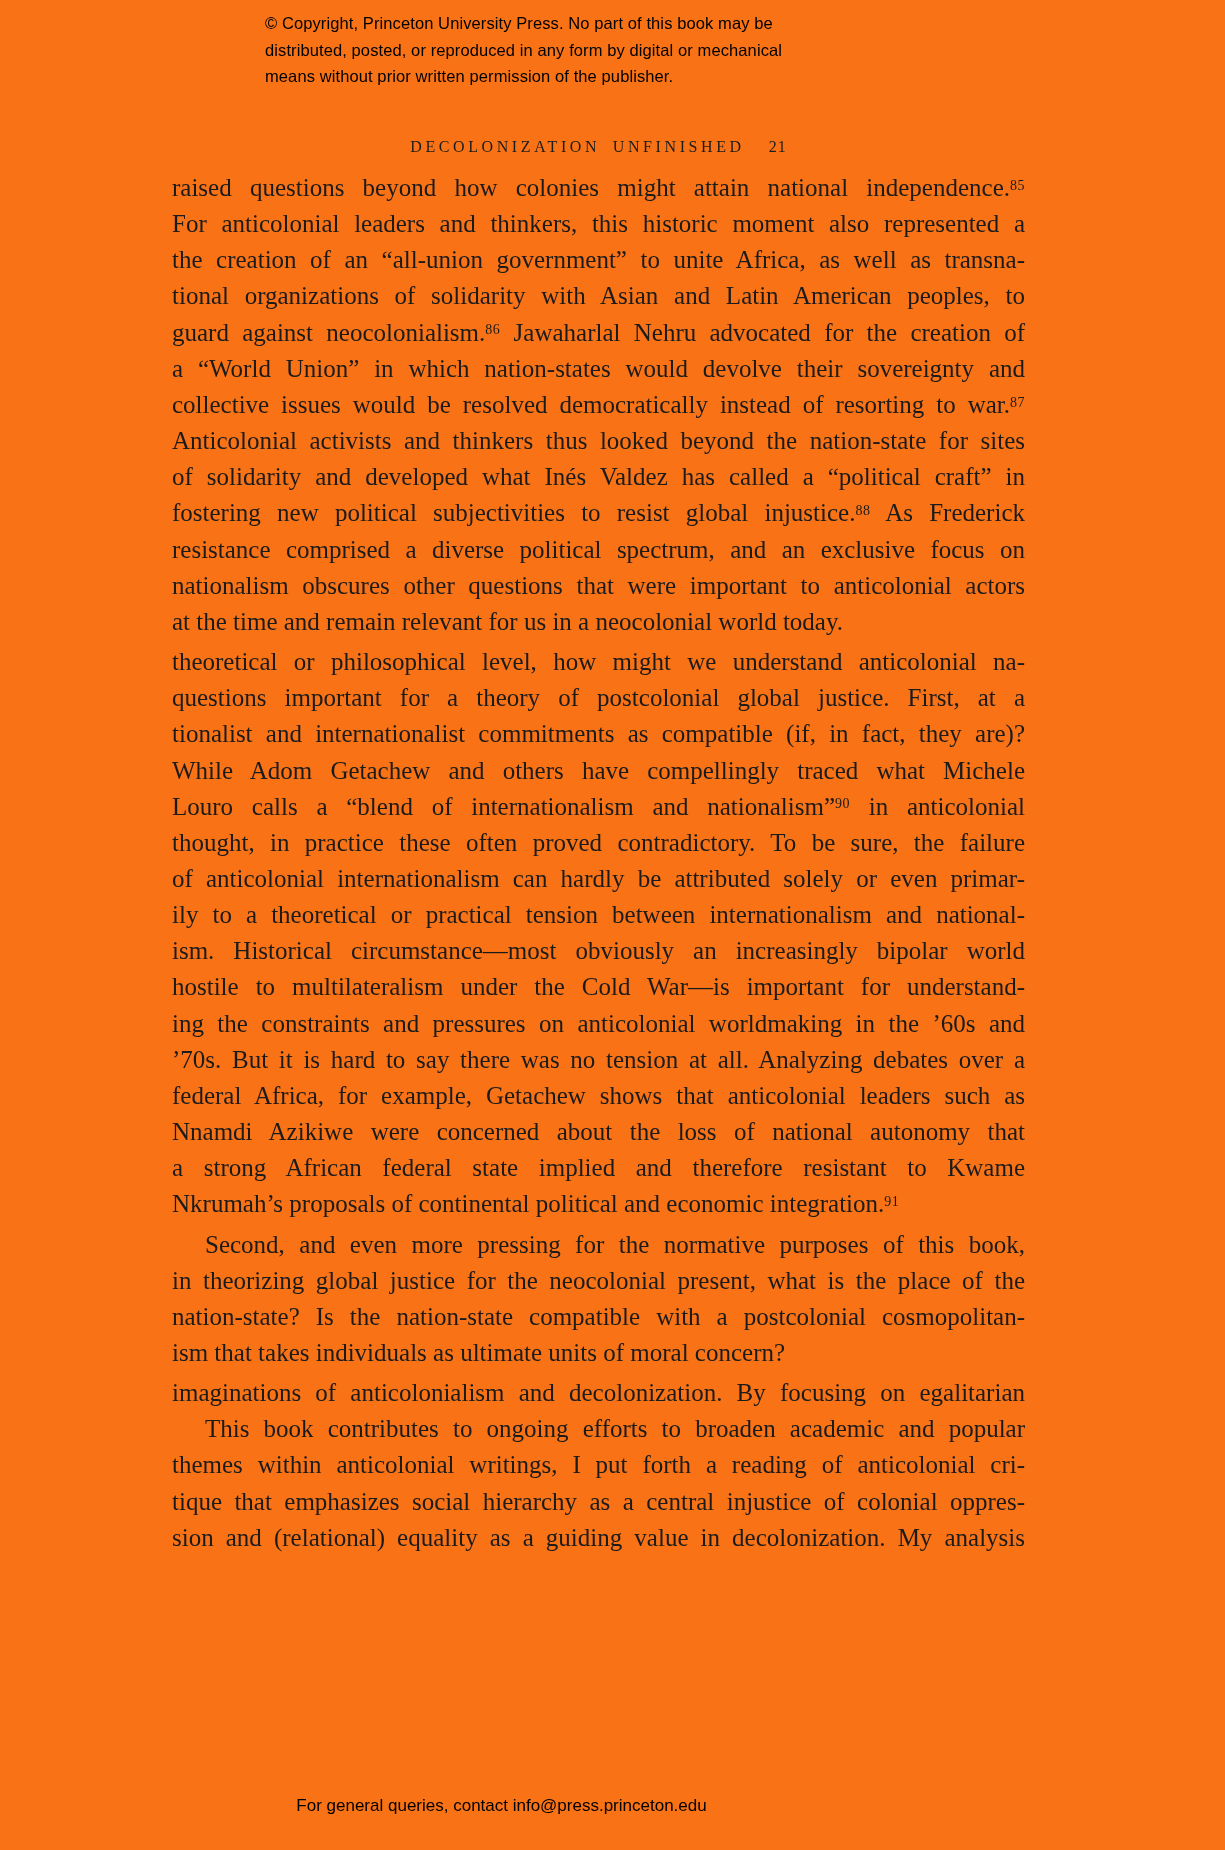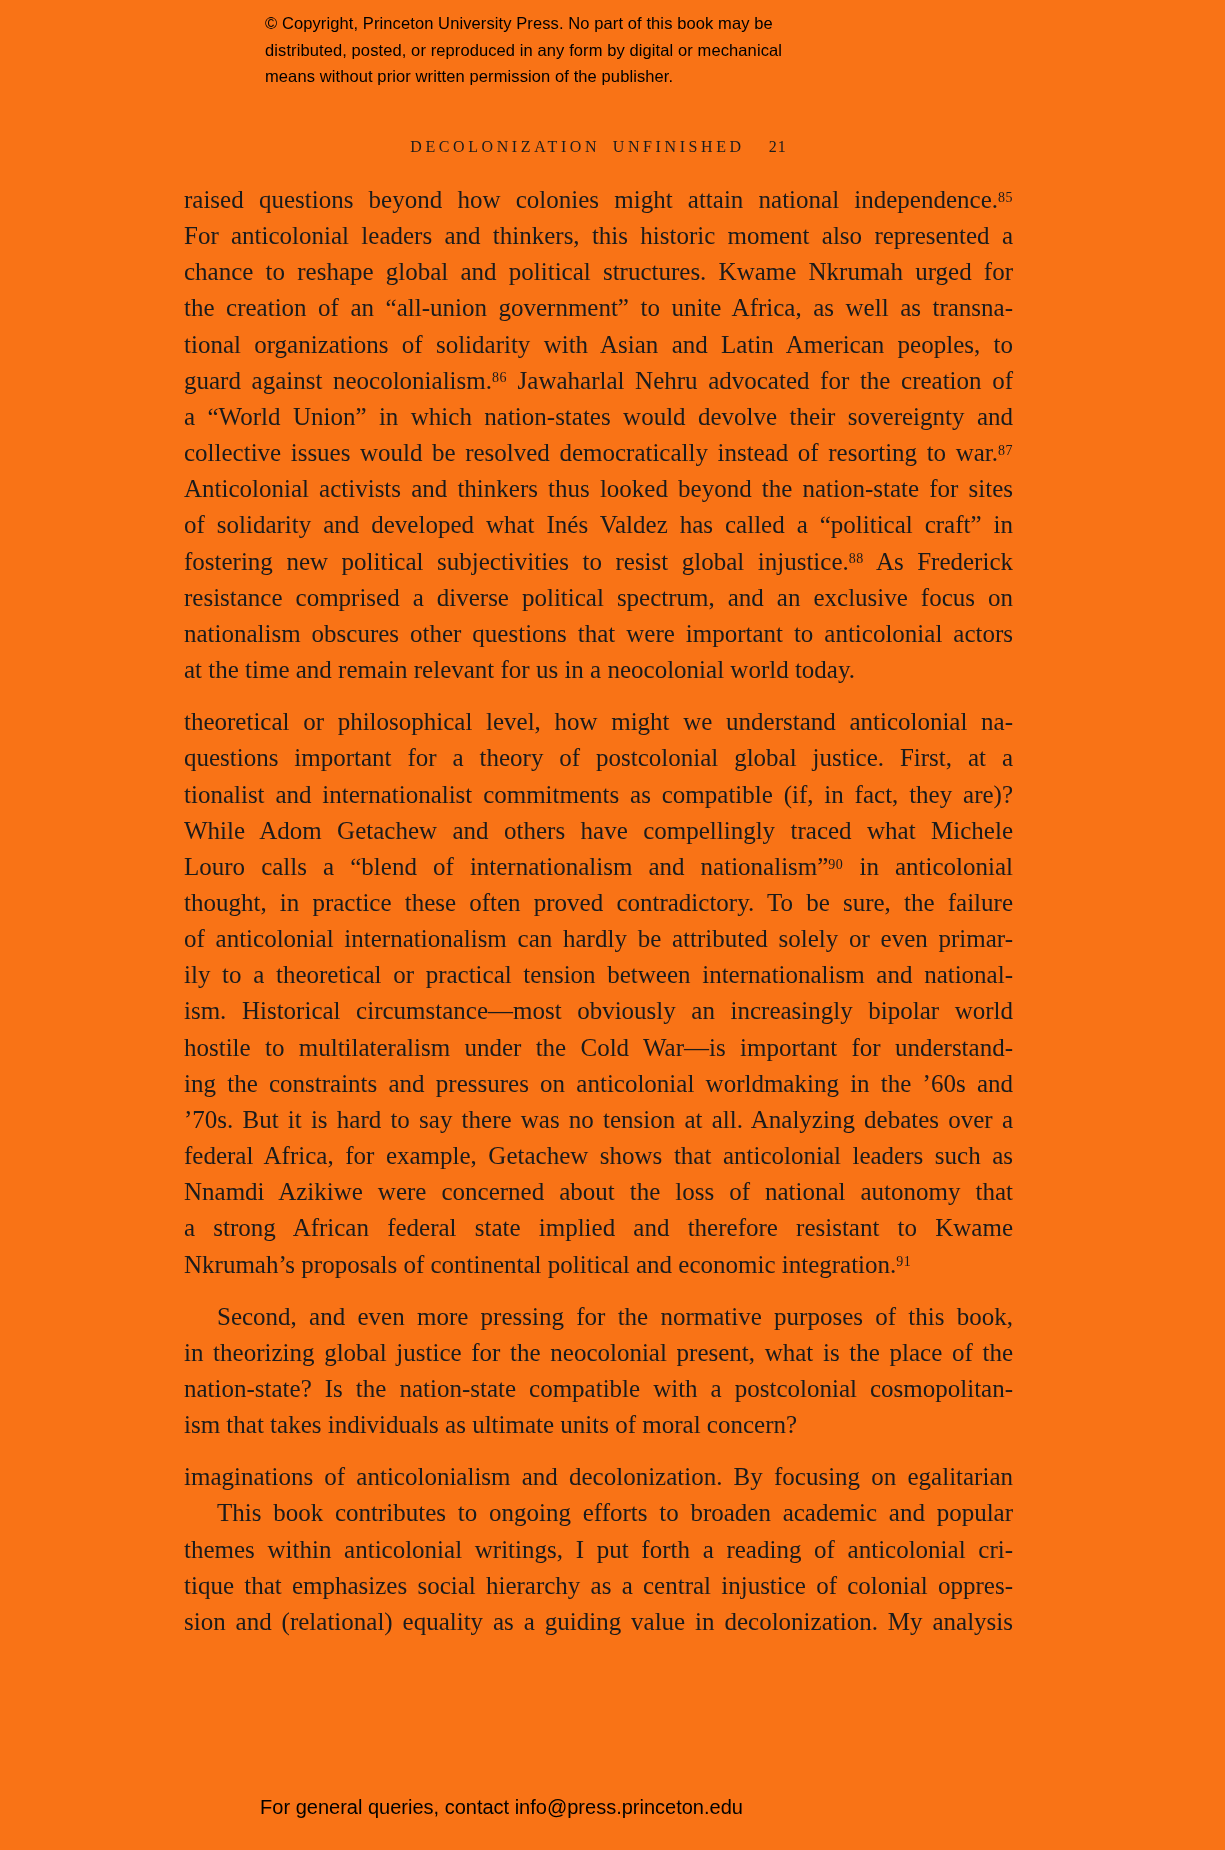--- a/index.html
+++ b/index.html
@@ -43,21 +43,21 @@
   }
   .body-text {
     position: absolute;
     left: 168px;
     top: 166px;
     width: 861px;
     font-size: 25px;
     line-height: 36.15px;
     color: #1b1b1b;
   }
-  .para { margin: 16px; padding: 0; }
+  .para { margin: 4px; padding: 0; }
   .line {
     text-align: justify;
     text-align-last: justify;
     white-space: normal;
   }
   .line.last-left { text-align-last: left; }
   .line.indent { text-indent: 33px; }
   .line sup {
     font-size: 0.56em;
     line-height: 0;
@@ -66,21 +66,21 @@
     top: -0.45em;
     letter-spacing: 0.5px;
   }
   .footer {
     position: absolute;
     left: 0;
     top: 1796px;
     width: 1003px;
     text-align: center;
     font-family: "Liberation Sans", sans-serif;
-    font-size: 20px;
+    font-size: 17px;
     color: #000000;
   }
 </style>
 </head>
 <body>
 
 <div class="page">
 
   <div class="copyright">
     <div>© Copyright, Princeton University Press. No part of this book may be</div>
@@ -89,21 +89,20 @@
   </div>
 
   <div class="running-head">
     <span class="head-title">DECOLONIZATION UNFINISHED</span><span class="head-pagenum">21</span>
   </div>
 
   <div class="body-text">
       <div class="para">
         <div class="line">raised questions beyond how colonies might attain national independence.<sup>85</sup></div>
         <div class="line">For anticolonial leaders and thinkers, this historic moment also represented a</div>
-        <div class="line">chance to reshape global and political structures. Kwame Nkrumah urged for</div>
         <div class="line">the creation of an “all-union government” to unite Africa, as well as transna-</div>
         <div class="line">tional organizations of solidarity with Asian and Latin American peoples, to</div>
         <div class="line">guard against neocolonialism.<sup>86</sup> Jawaharlal Nehru advocated for the creation of</div>
         <div class="line">a “World Union” in which nation-states would devolve their sovereignty and</div>
         <div class="line">collective issues would be resolved democratically instead of resorting to war.<sup>87</sup></div>
         <div class="line">Anticolonial activists and thinkers thus looked beyond the nation-state for sites</div>
         <div class="line">of solidarity and developed what Inés Valdez has called a “political craft” in</div>
         <div class="line">fostering new political subjectivities to resist global injustice.<sup>88</sup> As Frederick</div>
         <div class="line">resistance comprised a diverse political spectrum, and an exclusive focus on</div>
         <div class="line">nationalism obscures other questions that were important to anticolonial actors</div>

